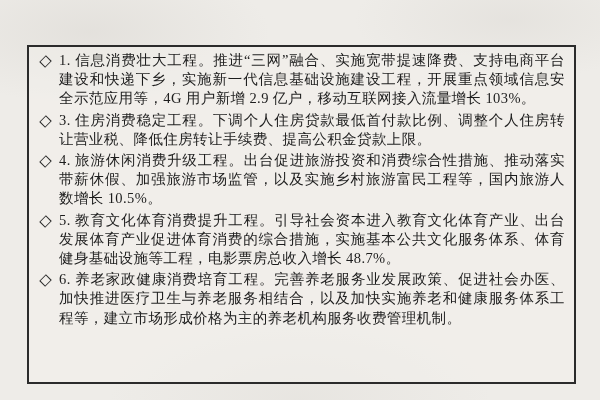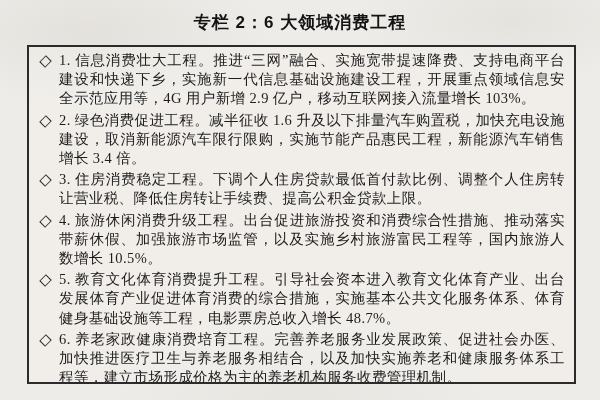--- a/index.html
+++ b/index.html
@@ -66,33 +66,28 @@
     line-height: 19.2px;
     text-align: justify;
     letter-spacing: 0.4px;
     color: #1d1d1d;
   }
 </style>
 </head>
 <body>
 
 <div class="page">
-  <h1 class="title">专栏 2：6 大领域消费工程</h1>
 
   <div class="panel">
     <div id="items">
   <div class="item">
     <span class="bullet"></span>
     <span class="item-text">1. 信息消费壮大工程。推进“三网”融合、实施宽带提速降费、支持电商平台建设和快递下乡，实施新一代信息基础设施建设工程，开展重点领域信息安全示范应用等，4G 用户新增 2.9 亿户，移动互联网接入流量增长 103%。</span>
   </div>
 
-  <div class="item">
-    <span class="bullet"></span>
-    <span class="item-text">2. 绿色消费促进工程。减半征收 1.6 升及以下排量汽车购置税，加快充电设施建设，取消新能源汽车限行限购，实施节能产品惠民工程，新能源汽车销售增长 3.4 倍。</span>
-  </div>
 
   <div class="item">
     <span class="bullet"></span>
     <span class="item-text">3. 住房消费稳定工程。下调个人住房贷款最低首付款比例、调整个人住房转让营业税、降低住房转让手续费、提高公积金贷款上限。</span>
   </div>
 
   <div class="item">
     <span class="bullet"></span>
     <span class="item-text">4. 旅游休闲消费升级工程。出台促进旅游投资和消费综合性措施、推动落实带薪休假、加强旅游市场监管，以及实施乡村旅游富民工程等，国内旅游人数增长 10.5%。</span>
   </div>

